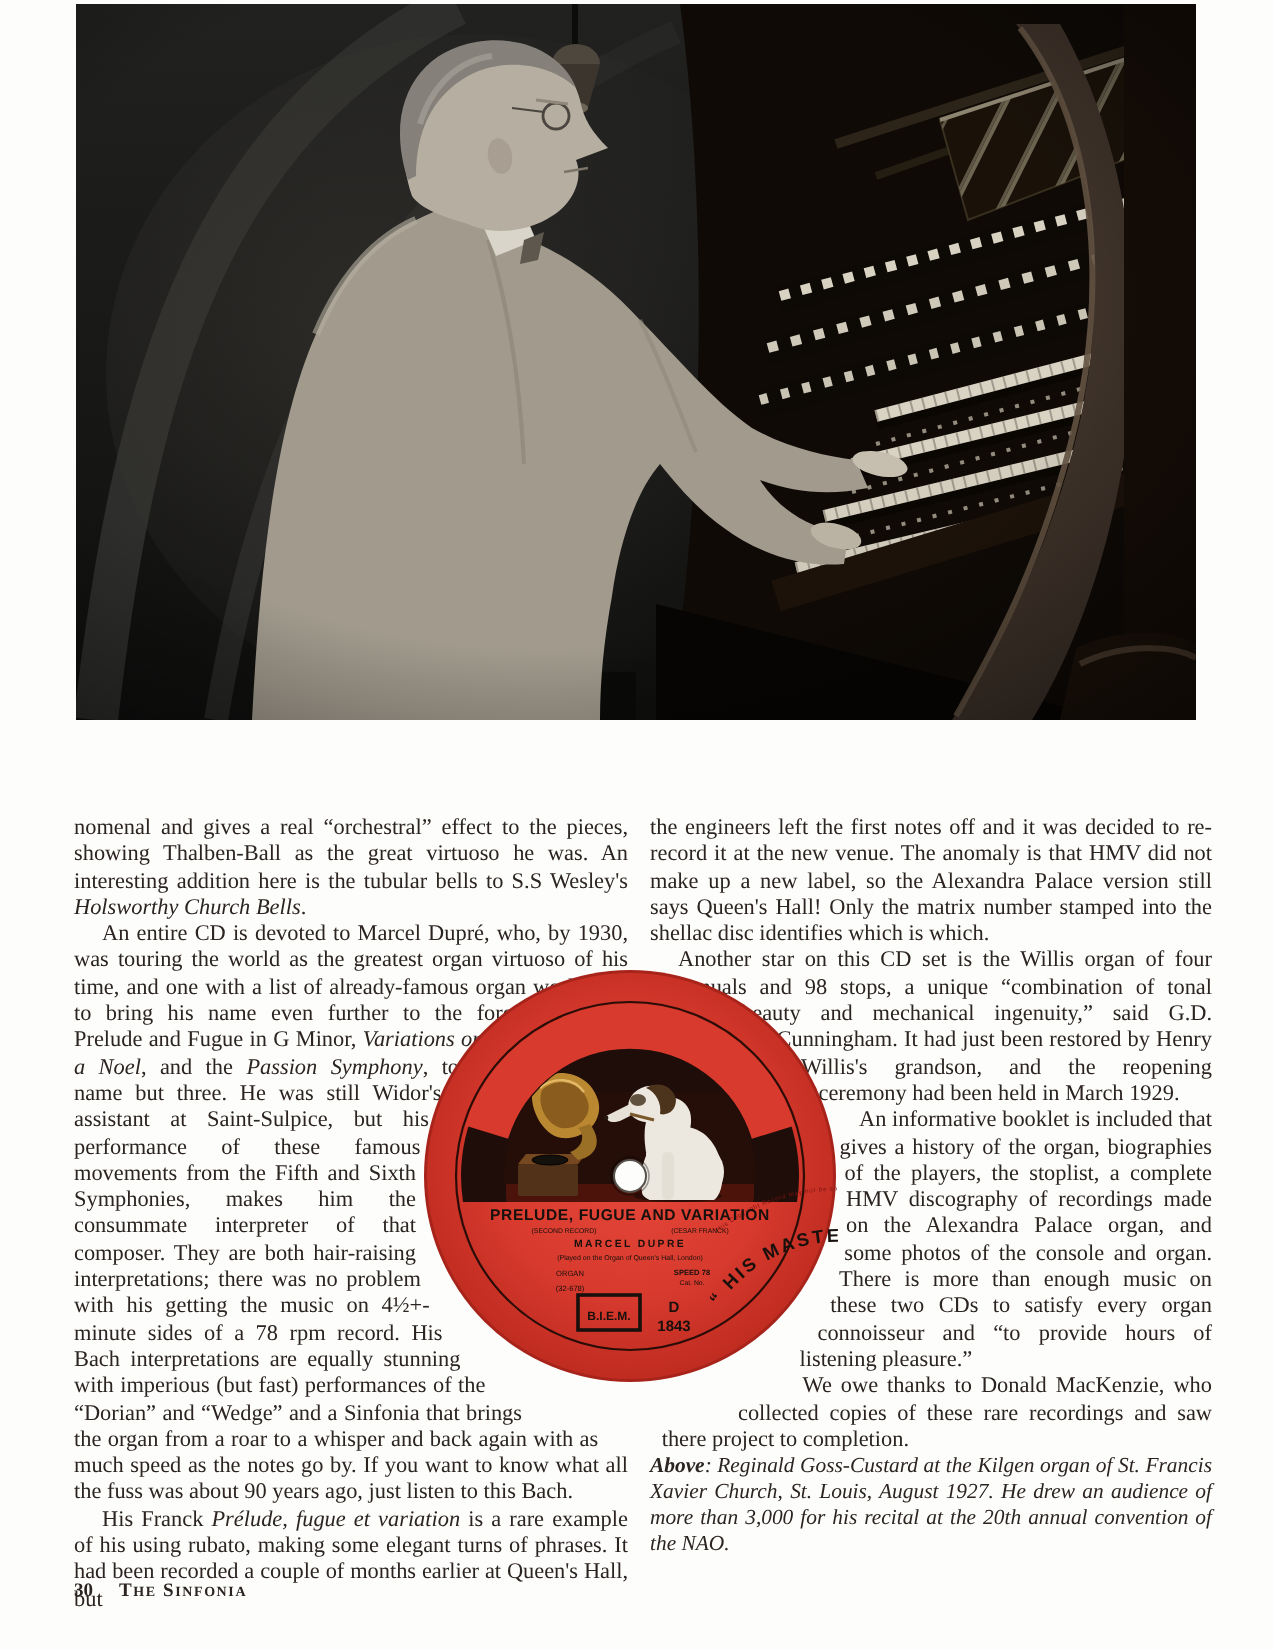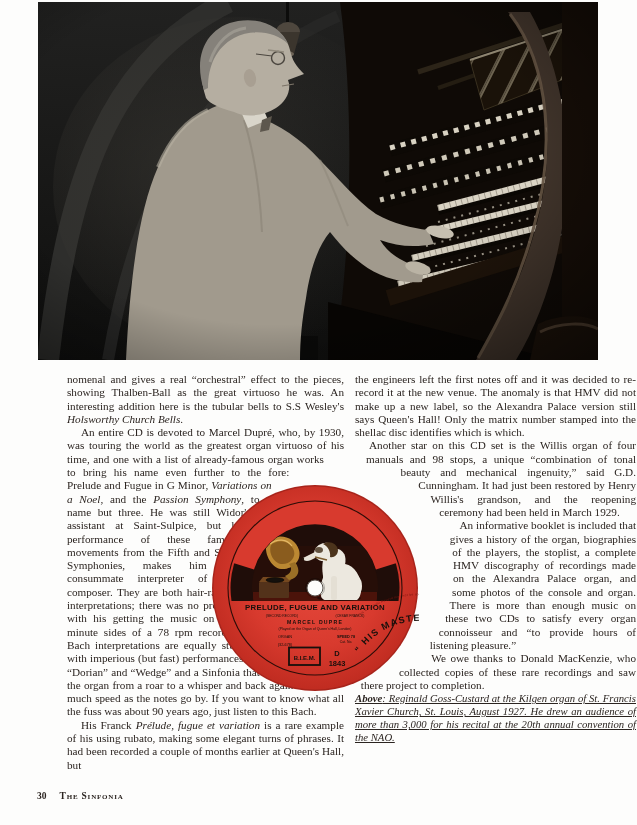--- a/index.html
+++ b/index.html
@@ -1,31 +1,31 @@
 <!DOCTYPE html>
 <html lang="en"><head>
 <meta charset="utf-8">
 <style>
   html,body{margin:0;padding:0;background:#9a9a9a;}
   .sheet{position:relative;width:637px;height:825px;background:#fdfdfc;overflow:hidden;
          font-family:"Liberation Serif",serif;color:#2b2420;}
   .photo{position:absolute;left:38px;top:2px;width:560px;height:358px;display:block;}
-  .col{position:absolute;top:373px;text-align:justify;font-size:11.2px;line-height:13.3px;
-       hyphens:auto;margin-left:30px;-webkit-hyphens:auto;}
+  .col{position:absolute;top:408px;text-align:justify;font-size:11.2px;line-height:13.3px;
+       hyphens:auto;-webkit-hyphens:auto;}
   .col-left{left:37px;width:277px;}
   .col-right{left:325px;width:281px;}
   .col p{margin:0;padding:0;}
   .col p.ind{text-indent:14px;}
   .it{font-style:italic;}
   .bit{font-style:italic;font-weight:bold;}
   .wrapL{float:right;width:106px;height:212px;margin-top:96px;
          shape-outside:circle(108px at 107px 103px) border-box;shape-margin:0;}
   .wrapR{float:left;width:106px;height:212px;margin-top:96px;
          shape-outside:circle(108px at -10px 103px) border-box;shape-margin:0;}
-  .caption{margin-top:10px;font-size:10.7px;line-height:13px;text-align:justify;text-decoration:underline;}
+  .caption{margin-top:10px;font-size:10.7px;line-height:13px;text-align:justify;}
   .disc{position:absolute;left:211px;top:484px;width:208px;height:208px;z-index:5;}
   .footer{position:absolute;left:37px;top:791px;font-size:9.5px;color:#2b2420;}
   .pageno{font-weight:bold;margin-right:13px;}
   .jtitle{font-variant:small-caps;font-weight:bold;letter-spacing:0.8px;}
 </style>
 </head>
 <body>
 
 <div class="sheet">
 

